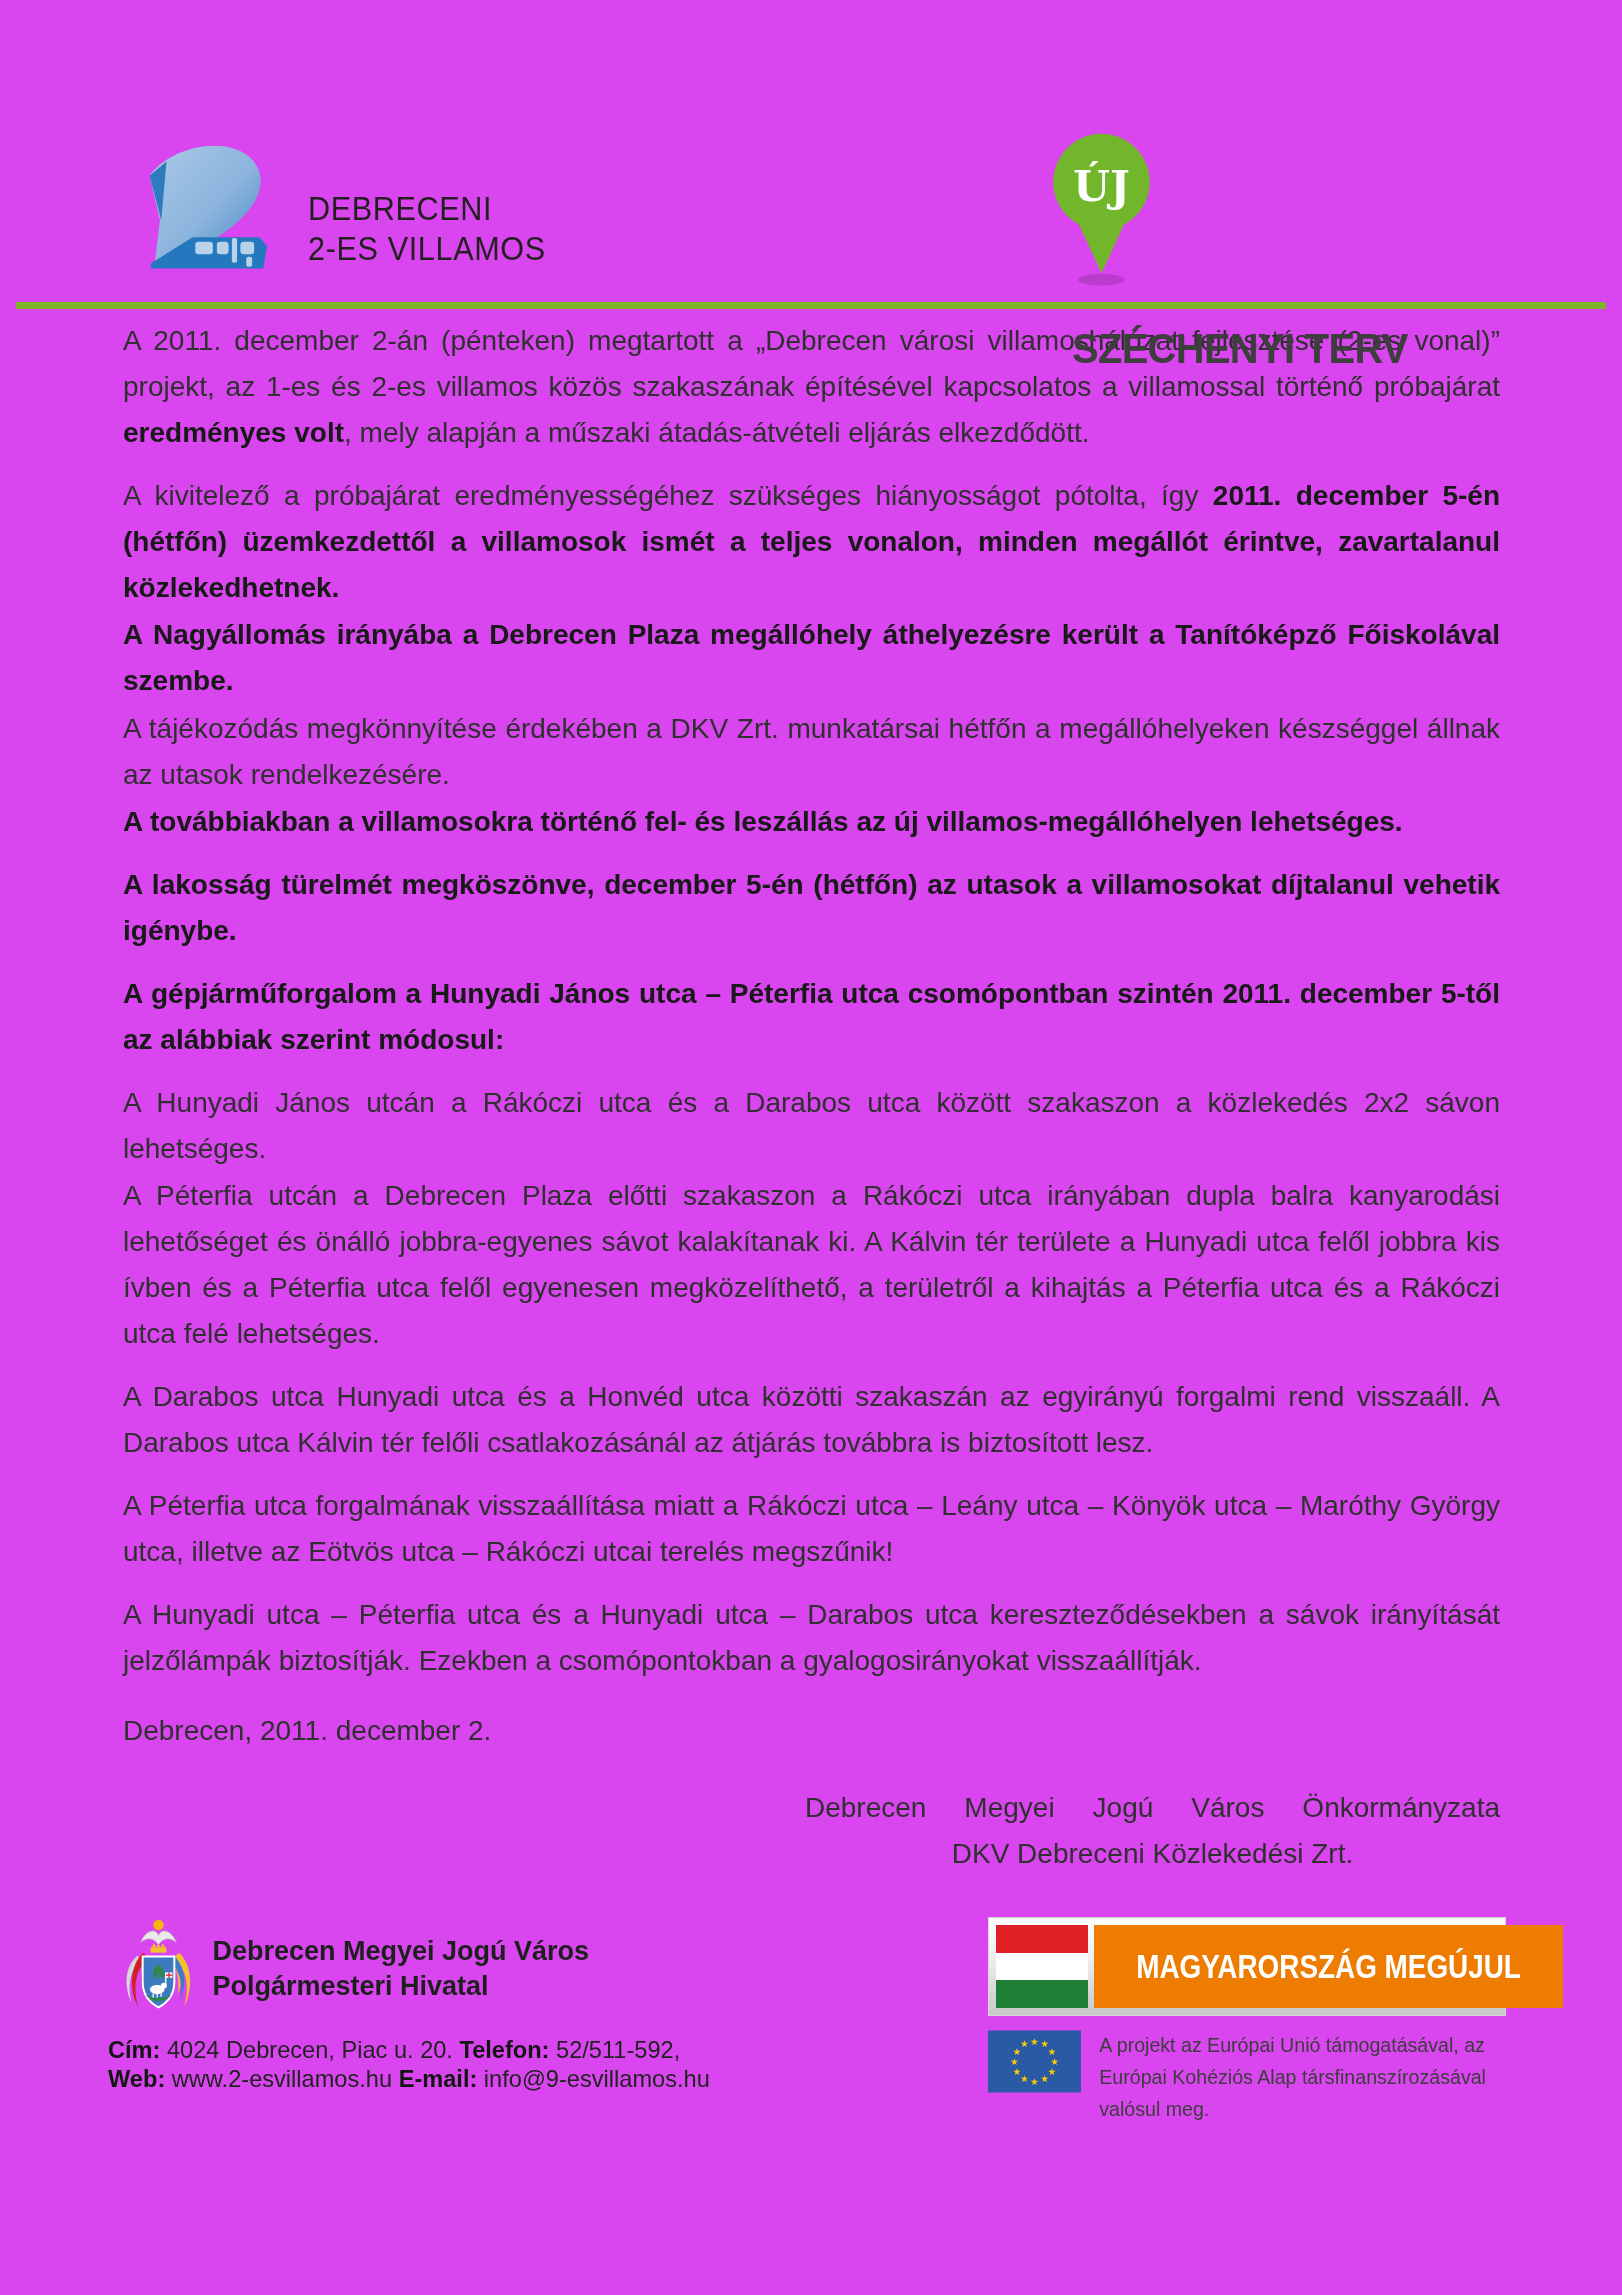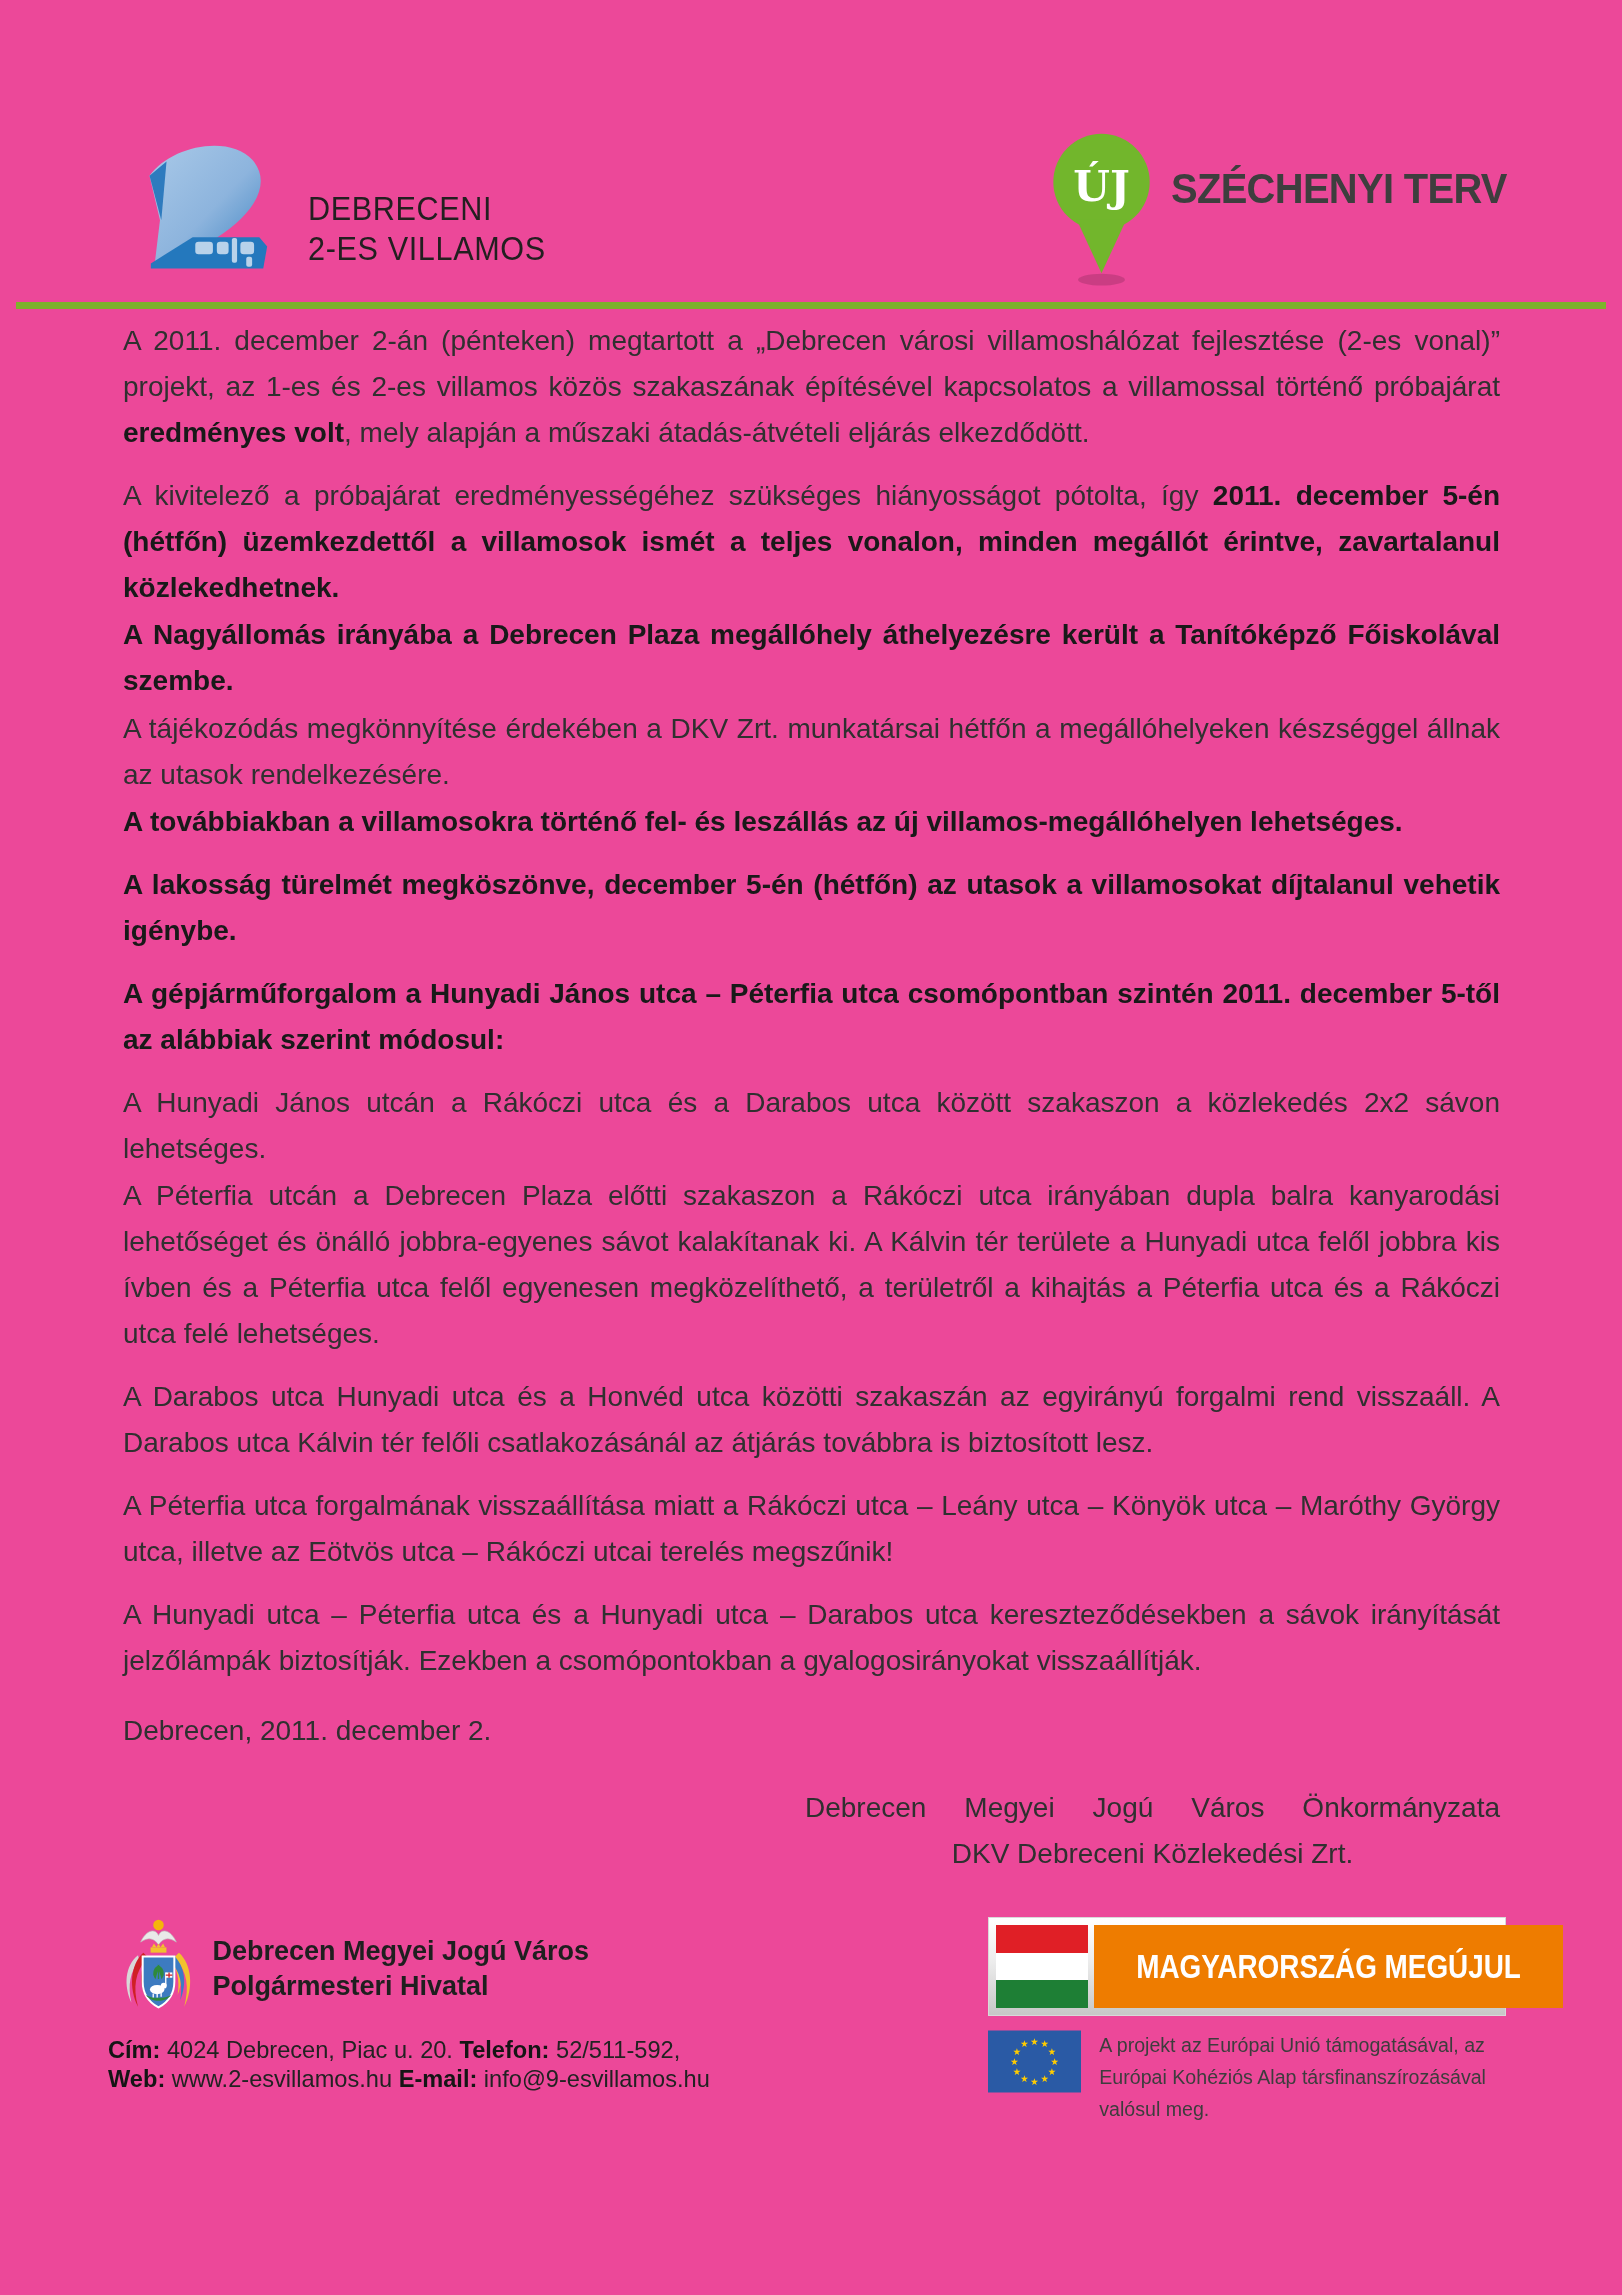--- a/index.html
+++ b/index.html
@@ -1,36 +1,36 @@
 <!DOCTYPE html>
 <html lang="hu" style="font-size:10.5px"><head>
 <meta charset="utf-8">
 <style>
   * { margin:0; padding:0; box-sizing:border-box; }
   html,body { background:#e8e8e8; }
   .page {
     position:relative;
     width:1622px; height:2295px;
     margin:0 auto;
-    background:#ec4899;
+    background:#d946ef;
     font-family:"Liberation Sans", sans-serif;
     color:#2e2e2e;
     overflow:hidden;
   }
   
   .header { position:relative; height:301px; }
   .tram-logo { position:absolute; left:131px; top:134px; display:flex; align-items:center; }
   .tram-logo svg { width:139px; height:149px; }
   .tram-logo-text {
     margin-left:38px; margin-top:39px;
     font-size:34px; letter-spacing:0.7px; color:#231f20;
     line-height:1.18; transform:scaleX(.9); transform-origin:left center;
     white-space:nowrap;
   }
-  .szechenyi-logo { position:absolute; left:1052px; top:131px; display:flex; align-items:flex-start; }
+  .szechenyi-logo { position:absolute; left:1052px; top:131px; display:flex; align-items:flex-start;flex-direction:column; }
   .pin-wrap { position:relative; width:99px; height:160px; }
   .pin-wrap svg { width:99px; height:160px; }
   .pin-label {
     position:absolute; left:0; width:99px; top:31px;
     text-align:center; color:#ffffff; font-weight:bold; font-size:42px;
     font-family:"DejaVu Serif", serif;
   }
   .szechenyi-name {
     margin-left:19.6px; margin-top:34px;
     font-size:42px; font-weight:bold; color:#3e3e3e;

